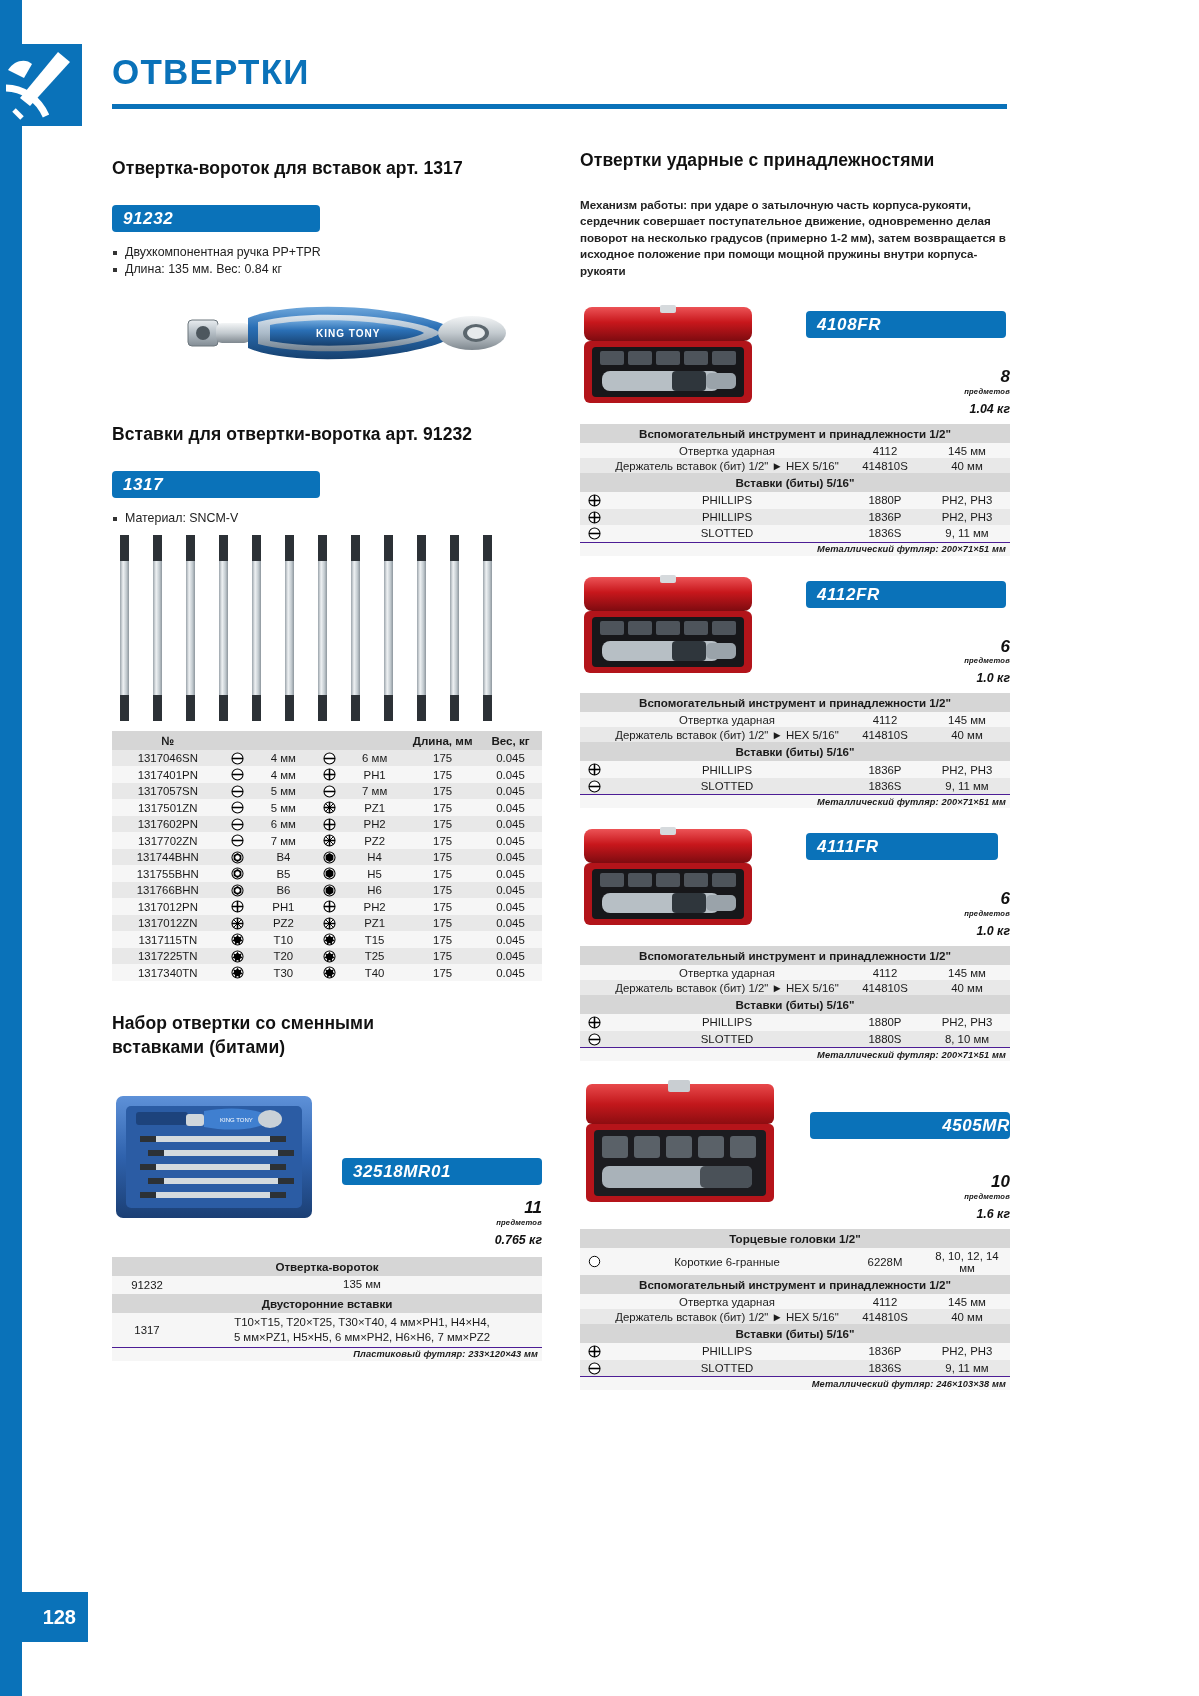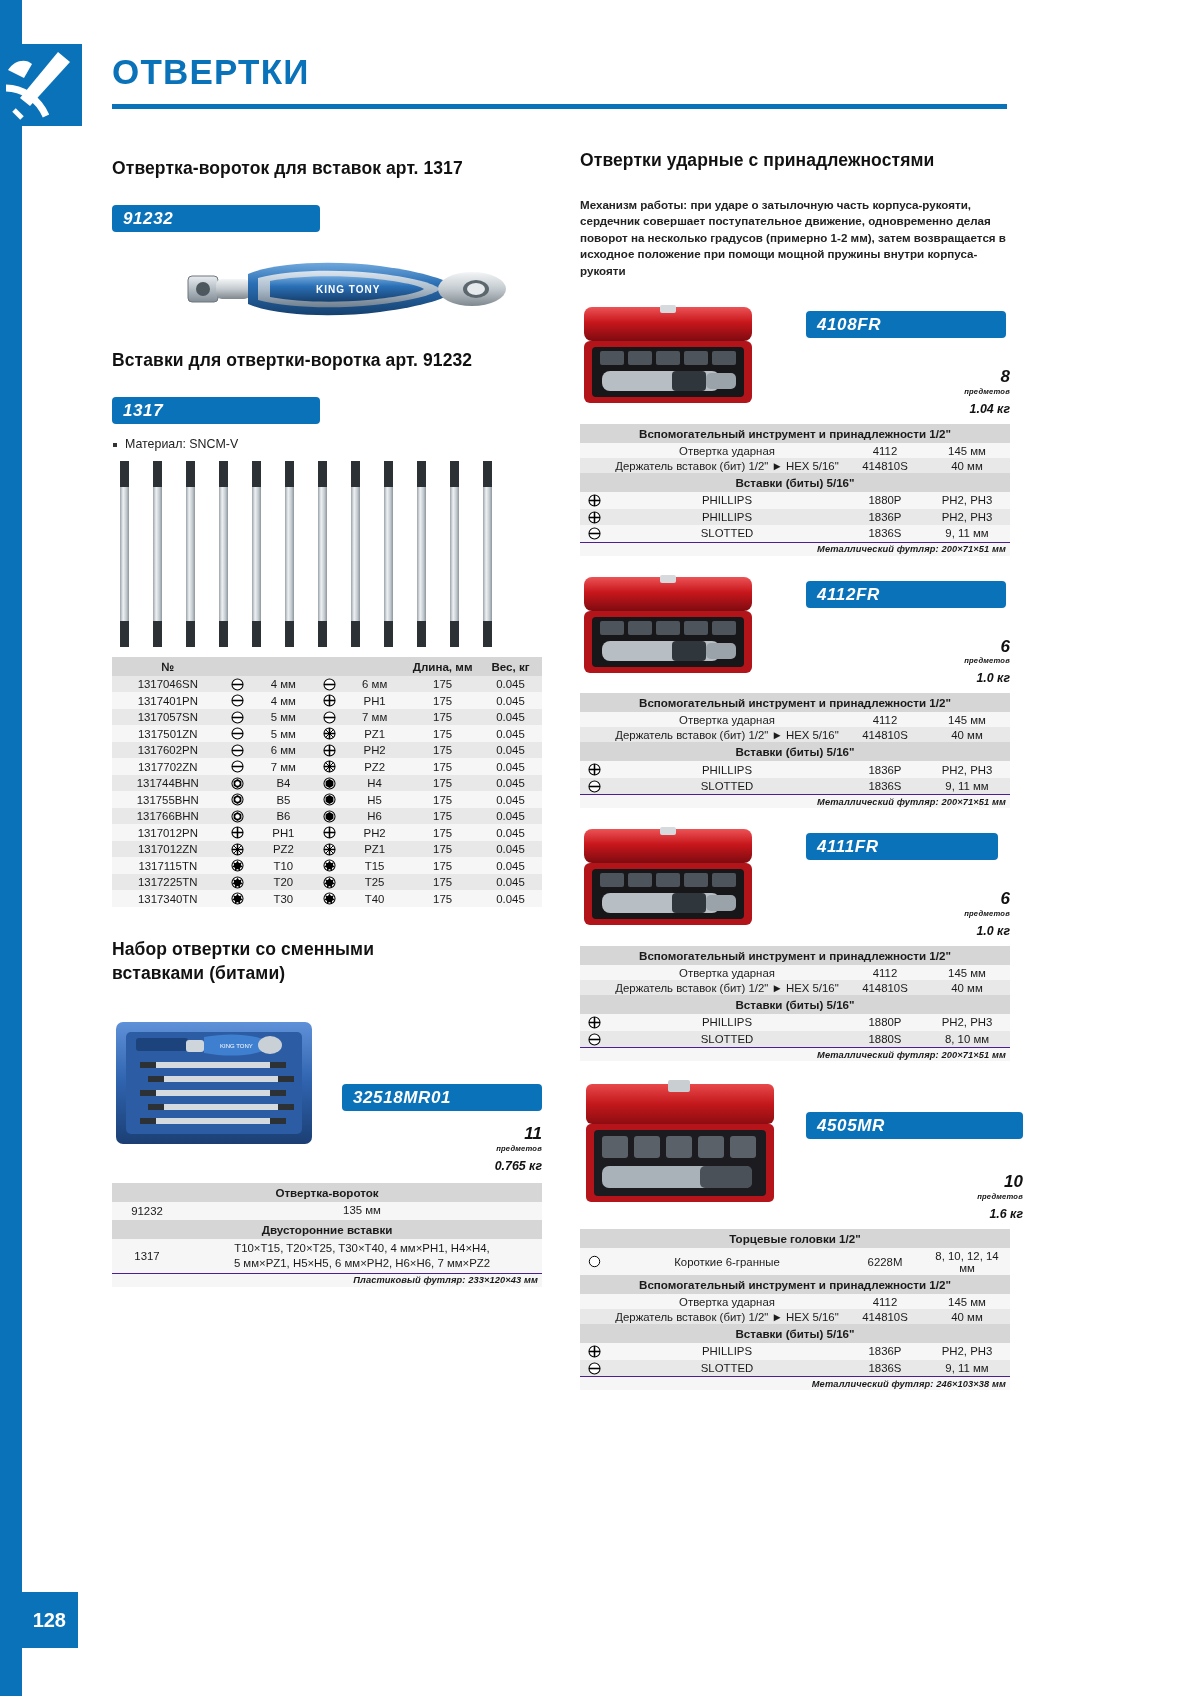--- a/index.html
+++ b/index.html
@@ -88,21 +88,21 @@
   }
   .count .n { font-size:17px; display:block; line-height:1.05; }
   .count .w { font-size:7.6px; display:block; letter-spacing:.2px; margin-top:1px;}
   .count .kg { font-size:12.4px; display:block; margin-top:6px; }
 
   
   .photo { display:block; }
 
   
   .pageno {
-    position:absolute; left:0px; top:1592px; width:78px; height:56px;
+    position:absolute; left:10px; top:1592px; width:78px; height:50px;
     background:#0a72b9; color:#fff; font-size:20px; font-weight:bold;
     display:flex; align-items:center; justify-content:flex-end;
     padding-right:12px;
   }
   .prodblock { position:relative; margin-bottom:17px; }
   .prod-head { display:flex; align-items:flex-start; }
   .prod-img { width:200px; }
   .prod-meta { flex:1; padding-left:8px; }
 </style>
 </head>
@@ -123,20 +123,24 @@
 </div>
 <div class="page-title">ОТВЕРТКИ</div>
 <div class="hdr-rule"></div>
 
 <div class="col-l">
 
   <h2 class="sect">Отвертка-вороток для вставок арт. 1317</h2>
 
   <div class="badge narrow">91232</div>
 
+  <ul class="specs">
+    <li>Двухкомпонентная ручка PP+TPR</li>
+    <li>Длина: 135 мм. Вес: 0.84 кг</li>
+  </ul>
 
   <div style="height:112px;position:relative;margin-top:6px;">
     <svg class="photo" width="330" height="110" viewBox="0 0 330 110" style="position:absolute;left:72px;top:8px;">
       <defs>
         <linearGradient id="gMet" x1="0" y1="0" x2="0" y2="1">
           <stop offset="0" stop-color="#e9edf0"></stop>
             <stop offset=".45" stop-color="#b9c2c9"></stop>
           <stop offset="1" stop-color="#838d95"></stop>
         </linearGradient>
         <linearGradient id="gBlu" x1="0" y1="0" x2="0" y2="1">
@@ -160,21 +164,21 @@
       <path d="M74 32 C104 24, 150 23, 190 27 C226 31, 250 37, 256 43 C250 49, 226 55, 190 59 C150 63, 104 62, 74 54 Z" fill="url(#gGry)" opacity=".85"></path>
       <path d="M86 35 C112 30, 150 29, 184 32 C214 35, 234 39, 240 43 C234 47, 214 51, 184 54 C150 57, 112 56, 86 51 Z" fill="url(#gBlu)"></path>
       <text x="132" y="47" font-family="Liberation Sans, sans-serif" font-size="10" fill="#ffffff" font-weight="bold" letter-spacing="1">KING TONY</text>
 
       <ellipse cx="288" cy="43" rx="34" ry="17" fill="url(#gGry)"></ellipse>
       <ellipse cx="292" cy="43" rx="13" ry="9" fill="#5b666d"></ellipse>
       <ellipse cx="292" cy="43" rx="9" ry="6" fill="#e6eaec"></ellipse>
     </svg>
   </div>
 
-  <h2 class="sect" style="">Вставки для отвертки-воротка арт. 91232</h2>
+  <h2 class="sect" style="margin-top:30px;">Вставки для отвертки-воротка арт. 91232</h2>
 
   <div class="badge wide">1317</div>
 
   <ul class="specs">
     <li>Материал: SNCM-V</li>
   </ul>
 
   <div style="height:200px;position:relative;margin-top:6px;">
     <svg class="photo" width="430" height="198" viewBox="0 0 430 198" style="position:absolute;left:-6px;top:0;">
       <defs>
@@ -858,21 +862,21 @@
                 <rect x="54" y="58" width="26" height="22" rx="3"></rect>
                 <rect x="86" y="58" width="26" height="22" rx="3"></rect>
                 <rect x="118" y="58" width="26" height="22" rx="3"></rect>
                 <rect x="150" y="58" width="26" height="22" rx="3"></rect>
               </g>
               <rect x="22" y="88" width="150" height="22" rx="7" fill="#a9b2b9"></rect>
               <rect x="120" y="88" width="52" height="22" rx="5" fill="#4a5158"></rect>
             </svg>
           </div>
           <div class="prod-meta">
-            <div class="badge" style="width:217px;margin-top:34px;margin-left:18px;">4505MR</div>
+            <div class="badge" style="width:200px;margin-top:34px;margin-left:18px;text-align:right;">4505MR</div>
             <div class="count" style="margin-top:34px;">
               <span class="n">10</span>
               <span class="w">предметов</span>
               <span class="kg">1.6 кг</span>
             </div>
           </div>
         </div>
         <table class="t" style="margin-top:8px;">
           <colgroup>
             <col style="width:28px">

